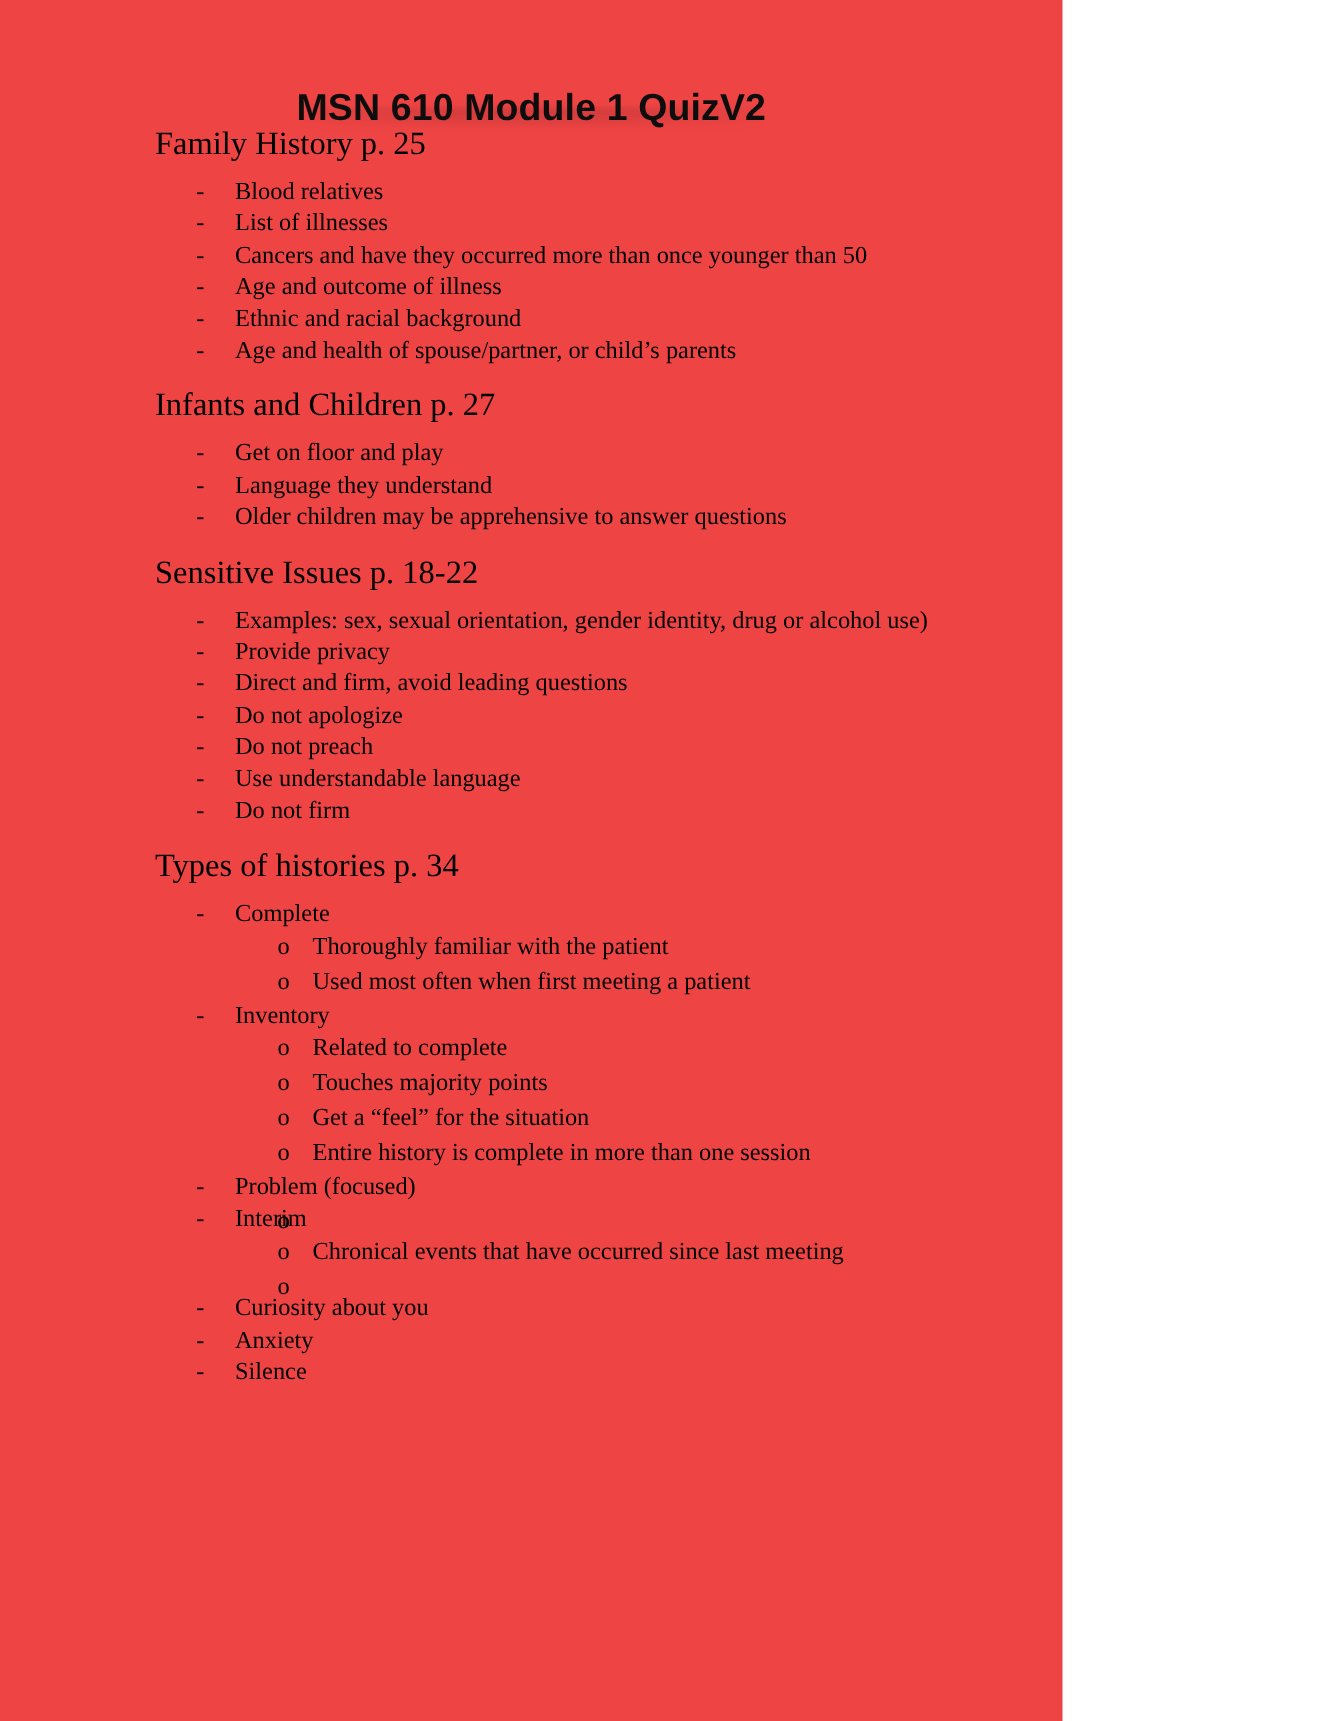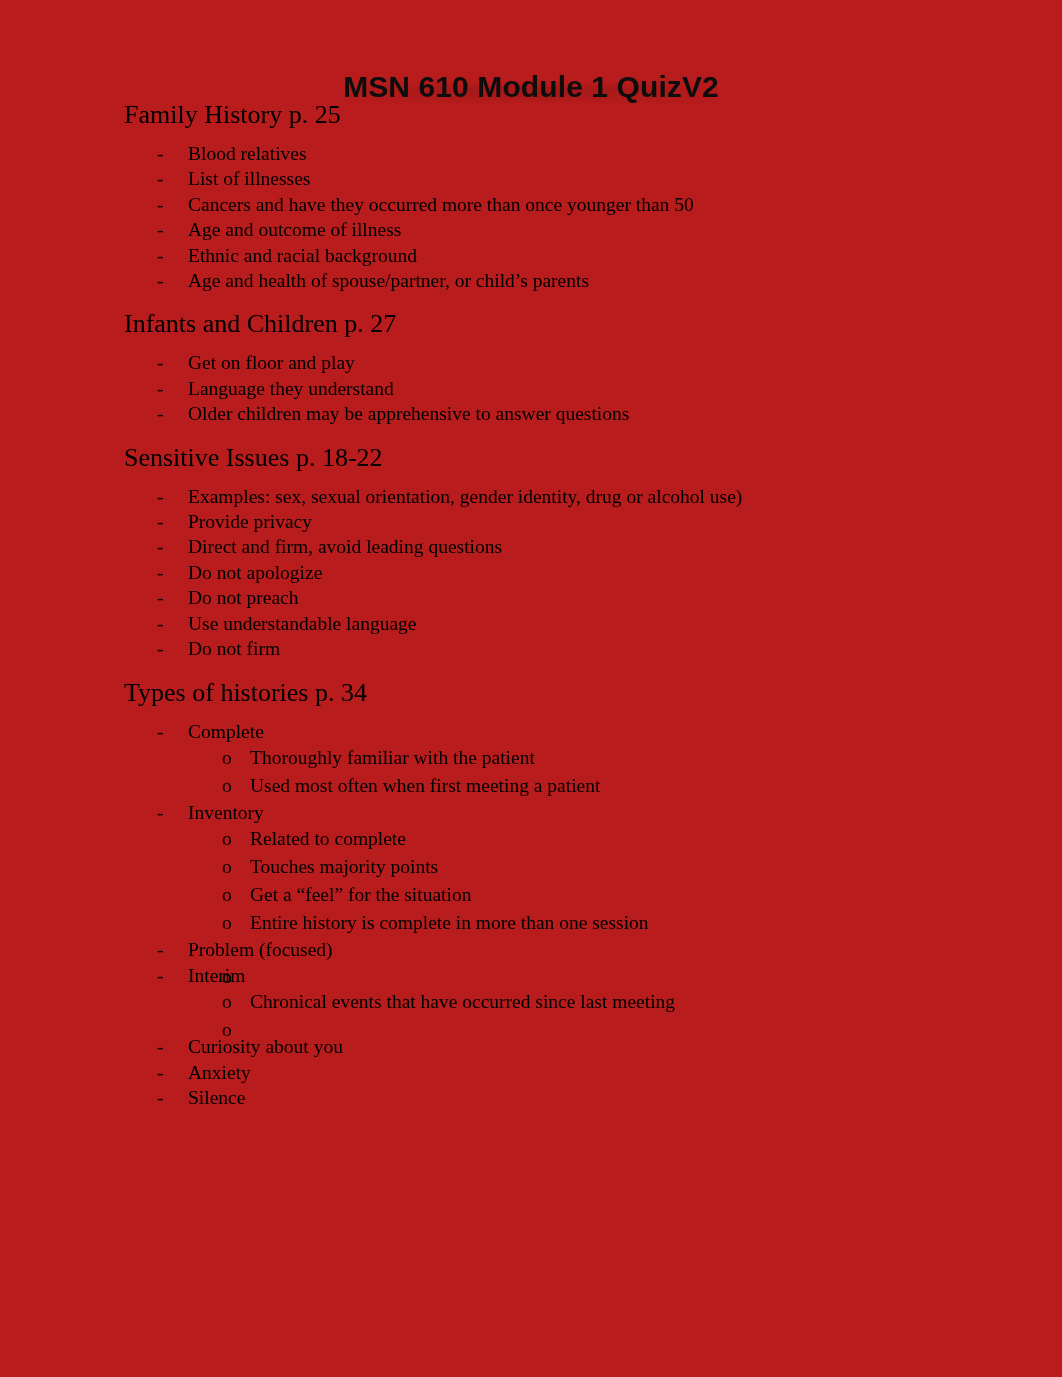--- a/index.html
+++ b/index.html
@@ -10,23 +10,23 @@
   body {
     width: 1062px;
     height: 1377px;
     position: relative;
     font-family: "Liberation Serif", "DejaVu Serif", serif;
     color: #000000;
     overflow: hidden;
   }
 
   .page {
-    width: 1062px;
+    width: 850px;
     min-height: 1377px;
-    background: #b91c1c;
+    background: #ef4444;
     box-sizing: border-box;
     padding: 0;
     position: relative;
   }
 
   
   .title-wrap {
     position: relative;
     text-align: center;
     padding-top: 50px;

